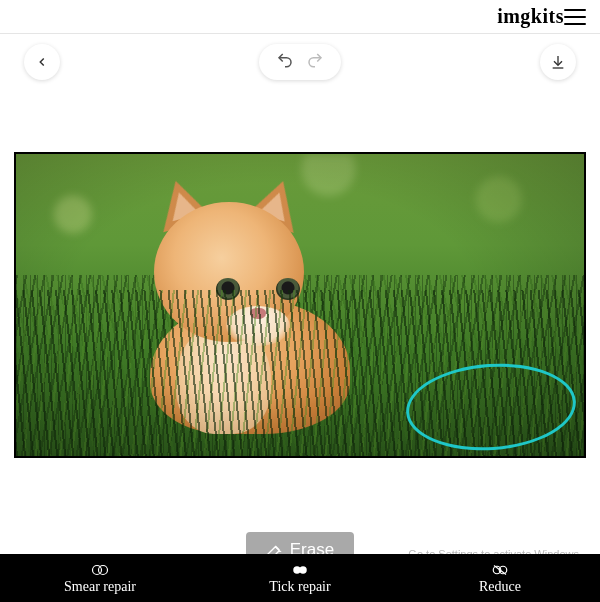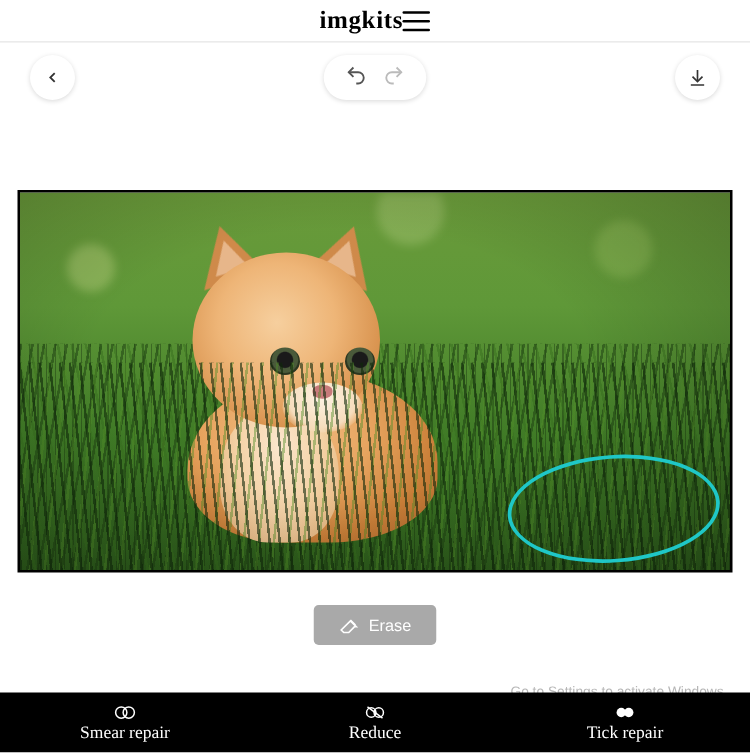--- a/index.html
+++ b/index.html
@@ -9,21 +9,21 @@
     font-family: Arial, sans-serif;
     background: #fff;
     overflow: hidden;
     position: relative;
   }
   .header {
     height: 34px;
     border-bottom: 1px solid #e5e5e5;
     display: flex;
     align-items: center;
-    justify-content: center;
+    justify-content: flex-end;
     padding: 12px 14px;
   }
   .logo {
     font-family: Georgia, serif;
     font-weight: 700;
     font-size: 20px;
     letter-spacing: 0.5px;
   }
   .hamburger {
     width: 22px;
@@ -192,28 +192,29 @@
     transform: rotate(-4deg);
   }
   .erase-row {
     display:flex;
     justify-content:center;
     margin-top: 26px;
   }
   .erase-btn {
     background: #a9a9a9;
     color: #fff;
-    font-size: 13px;
+    font-size: 17px;
     border: none;
     border-radius: 4px;
     padding: 8px 20px;
     display: flex;
     align-items: center;
     gap: 8px;
     cursor: pointer;
+    margin-top: 48px;
   }
   .bottom-tabs {
     position: absolute;
     left: 0; right: 0; bottom: 0;
     height: 48px;
     background: #000;
     display: flex;
   }
   .tab {
     flex: 1;
@@ -319,27 +320,27 @@
 
 <div class="bottom-tabs">
   <div class="tab">
     <svg width="18" height="16" viewBox="0 0 24 20" fill="none" stroke="#fff" stroke-width="1.6">
         <ellipse cx="8" cy="10" rx="6" ry="6"></ellipse>
         <ellipse cx="16" cy="10" rx="6" ry="6"></ellipse>
       </svg>
     <span>Smear repair</span>
   </div>
   <div class="tab">
+    <svg width="18" height="16" viewBox="0 0 24 20" fill="#fff">
+        <circle cx="8" cy="10" r="5"></circle>
+        <circle cx="16" cy="10" r="5"></circle>
+      </svg>
+    <span>Tick repair</span>
+  </div>
+  <div class="tab">
     <svg width="18" height="16" viewBox="0 0 24 20" fill="none" stroke="#fff" stroke-width="1.6">
         <circle cx="8" cy="10" r="5"></circle>
         <circle cx="16" cy="10" r="5"></circle>
         <line x1="4" y1="4" x2="20" y2="16"></line>
       </svg>
     <span>Reduce</span>
   </div>
-  <div class="tab">
-    <svg width="18" height="16" viewBox="0 0 24 20" fill="#fff">
-        <circle cx="8" cy="10" r="5"></circle>
-        <circle cx="16" cy="10" r="5"></circle>
-      </svg>
-    <span>Tick repair</span>
-  </div>
 </div>
 
 </body></html>

